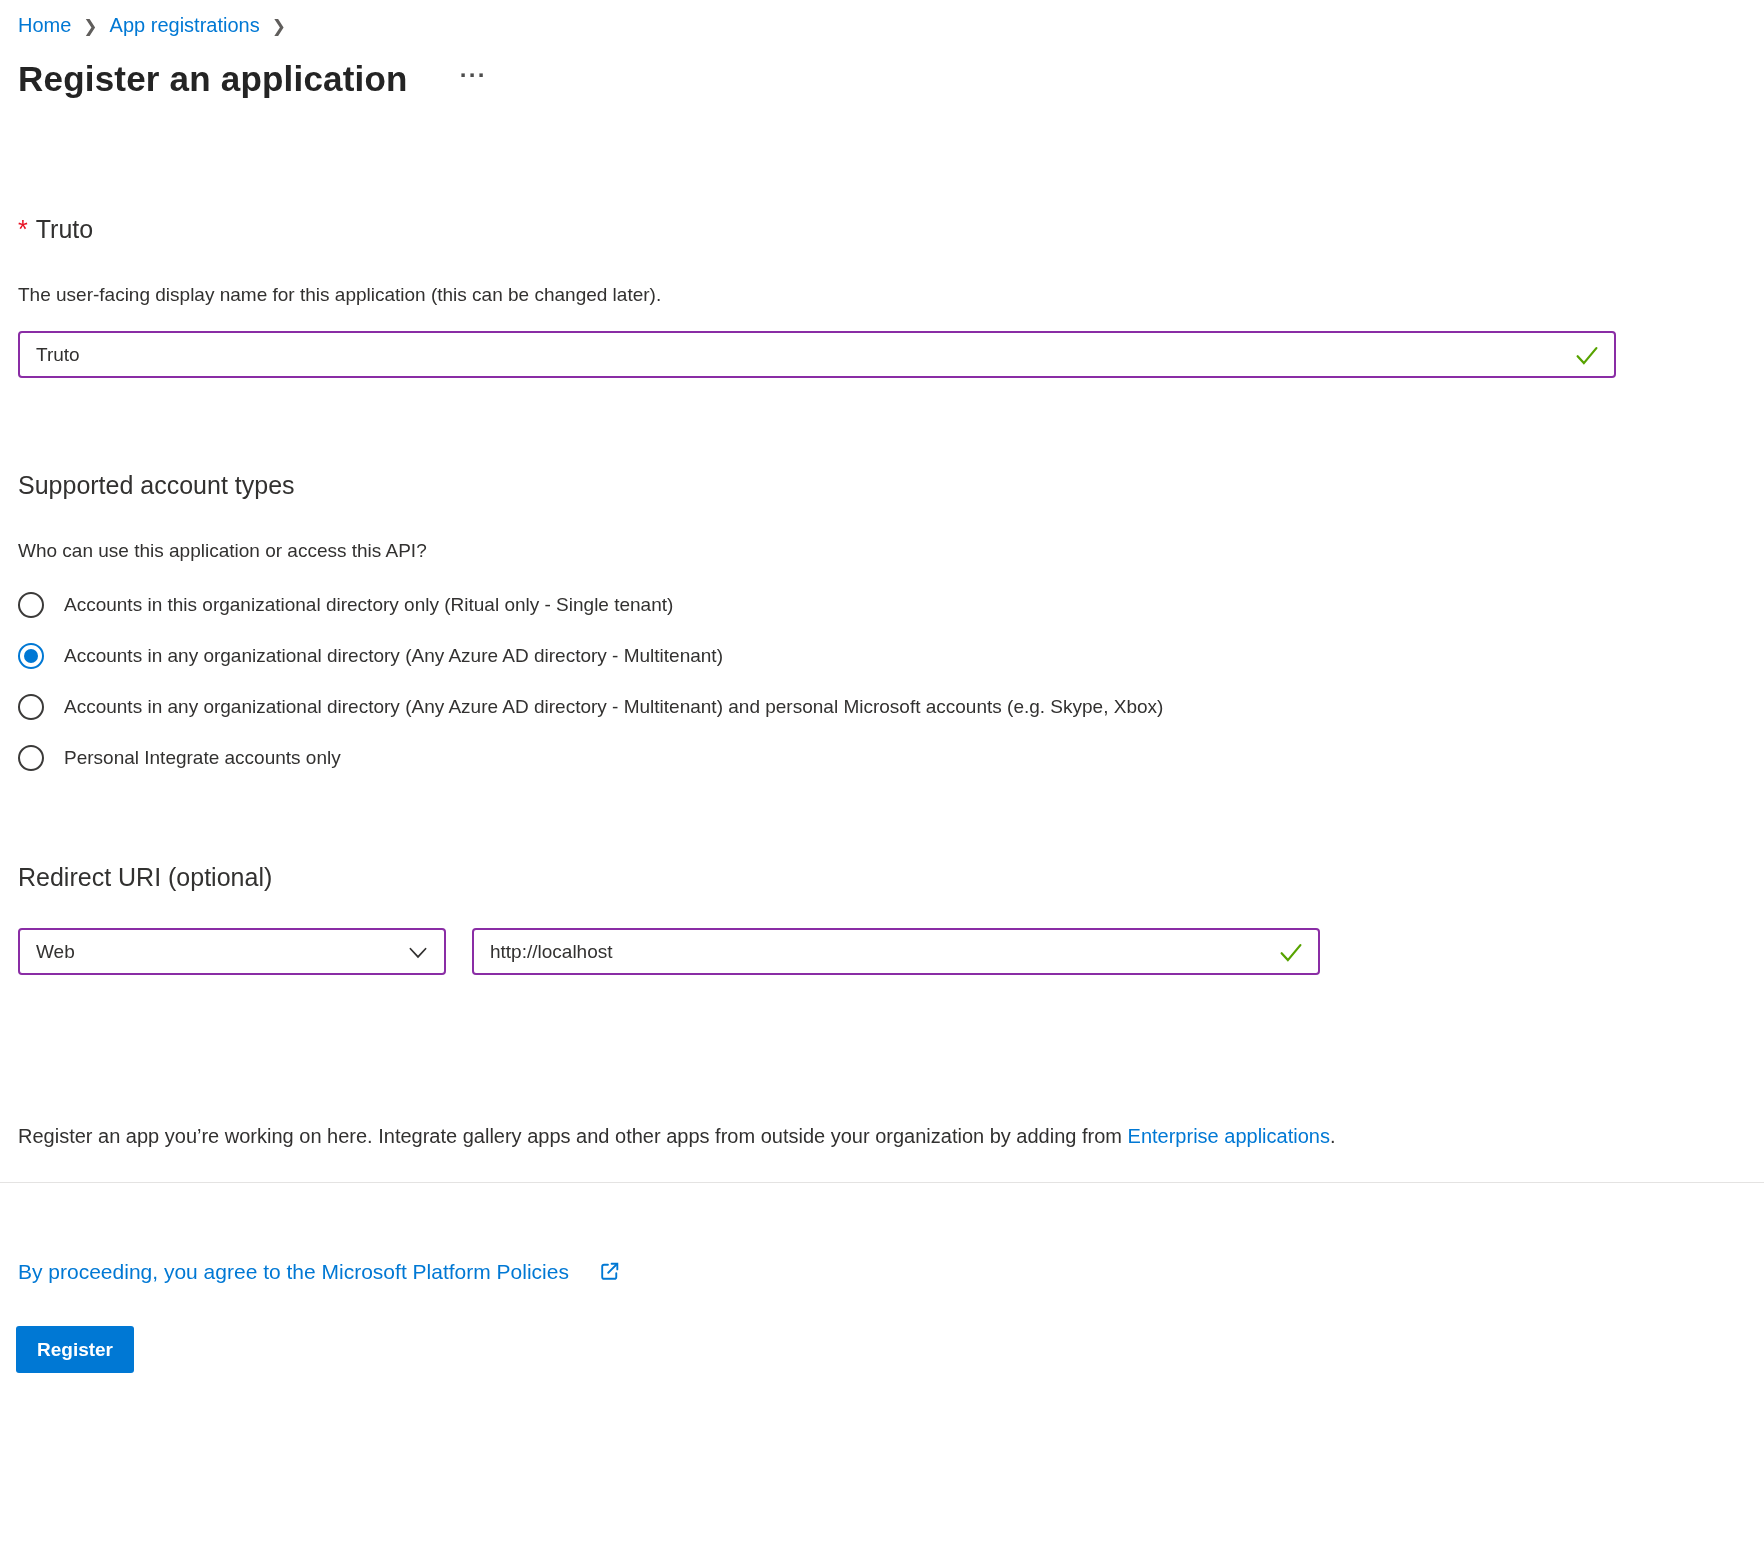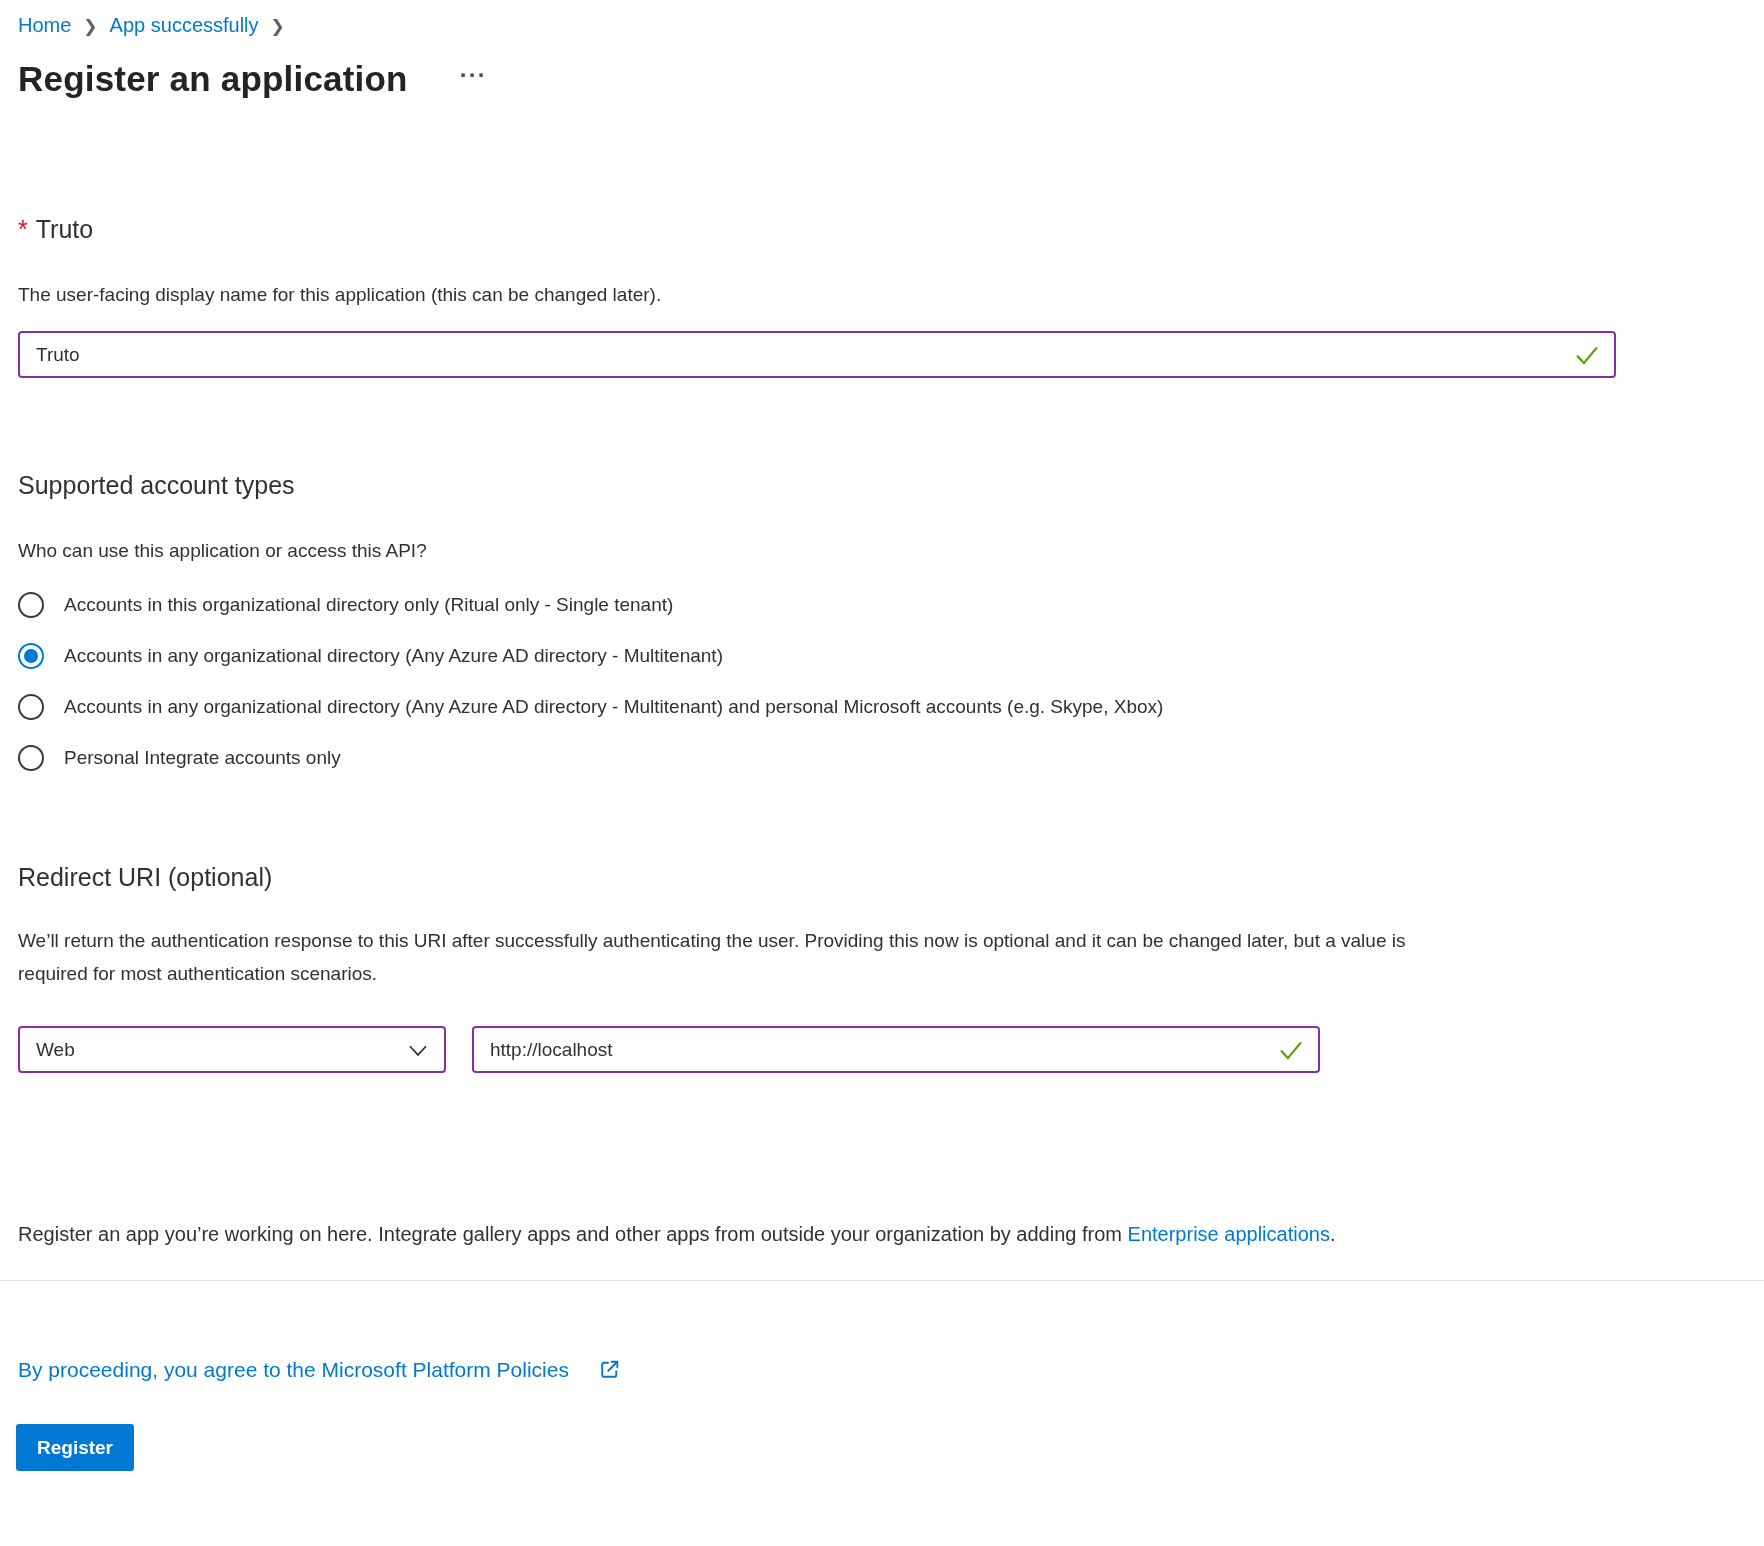--- a/index.html
+++ b/index.html
@@ -91,21 +91,21 @@
 </style>
 </head>
 <body>
 
 <div class="page">
 
   
   <nav class="breadcrumb">
     <a>Home</a>
     <span class="crumb-sep">❯</span>
-    <a>App successfully</a>
+    <a>App registrations</a>
     <span class="crumb-sep">❯</span>
   </nav>
 
   
   <div class="title-row">
     <h1 class="page-title">Register an application</h1>
     <span class="more-dots">···</span>
   </div>
 
   
@@ -140,21 +140,20 @@
     </div>
     <div class="radio-row">
       <span class="radio-circle"></span>
       <span class="radio-label">Personal Integrate accounts only</span>
     </div>
   </div>
 
 
   
   <div class="section-heading redirect-heading">Redirect URI (optional)</div>
-  <div class="body-text redirect-desc">We’ll return the authentication response to this URI after successfully authenticating the user. Providing this now is optional and it can be changed later, but a value is required for most authentication scenarios.</div>
 
   <div class="uri-row">
     <div class="platform-select">
       <span>Web</span>
       <svg width="26" height="26" viewBox="0 0 24 24">
         <path d="M5 9l7 7.5 7-7.5" stroke="#323130" stroke-width="1.6" fill="none" stroke-linecap="round"></path>
       </svg>
     </div>
     <div class="input-wrap uri-input-wrap">
       <input type="text" class="ms-input" value="http://localhost" style="">

